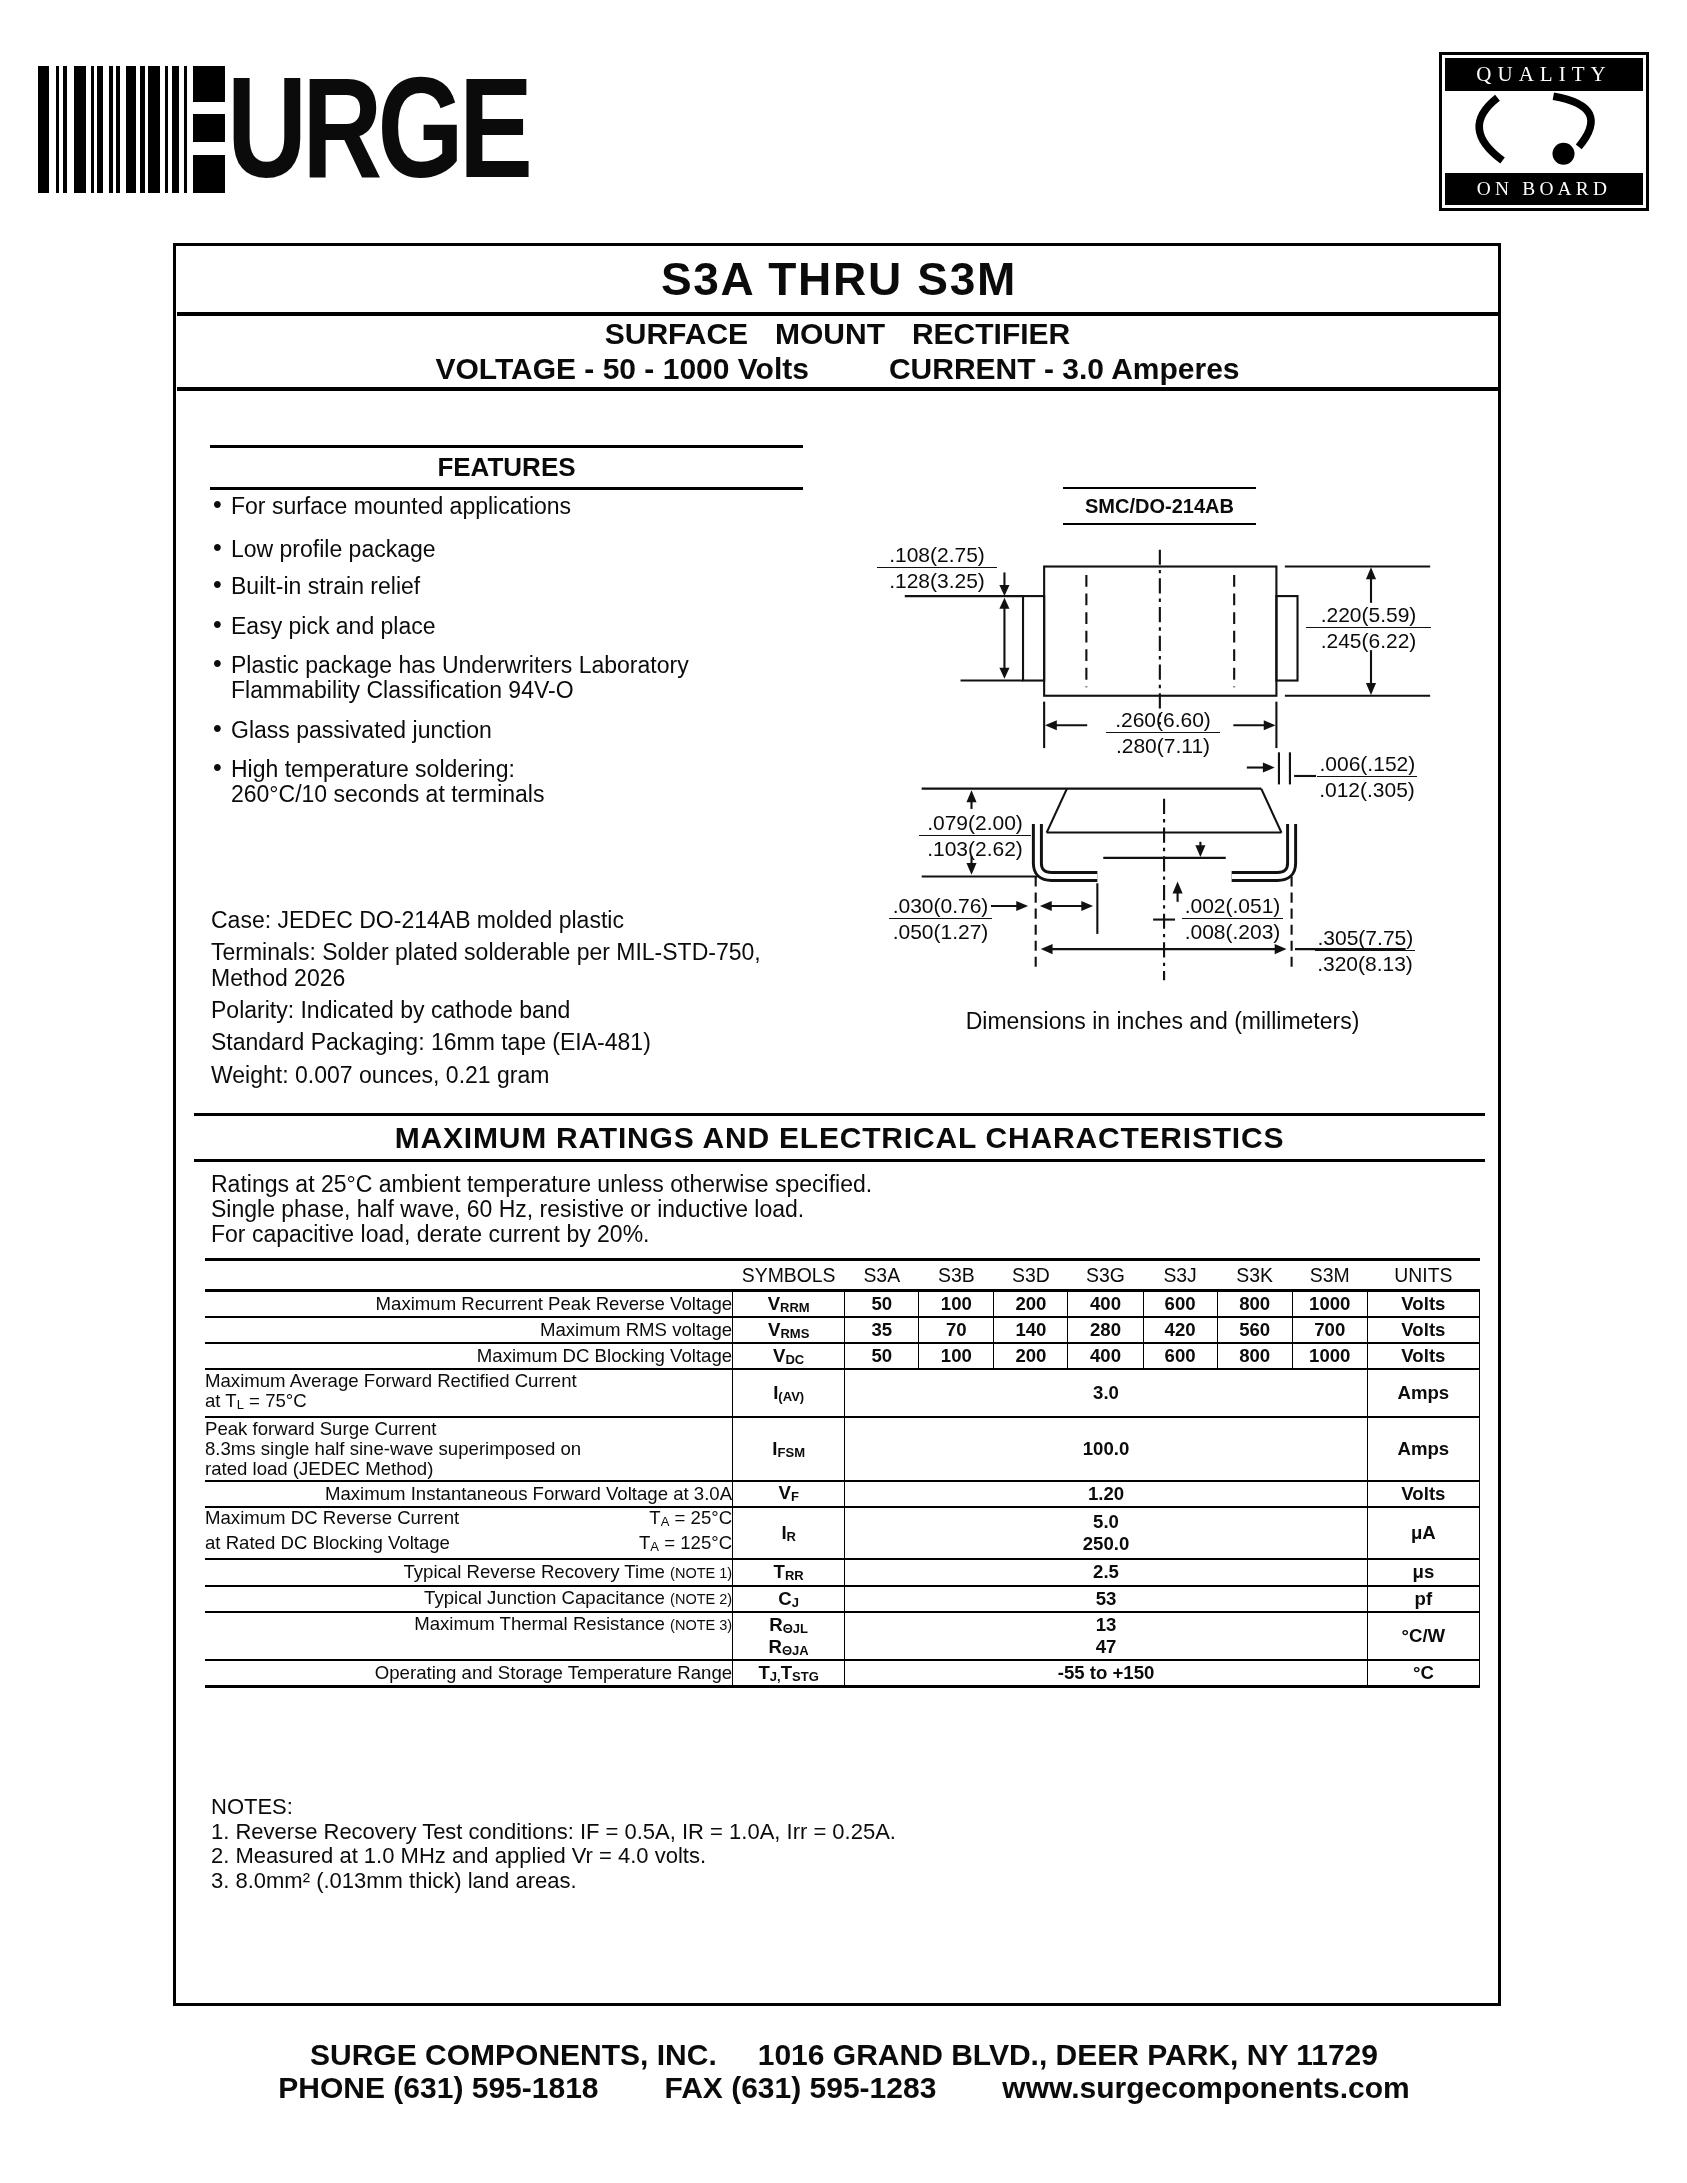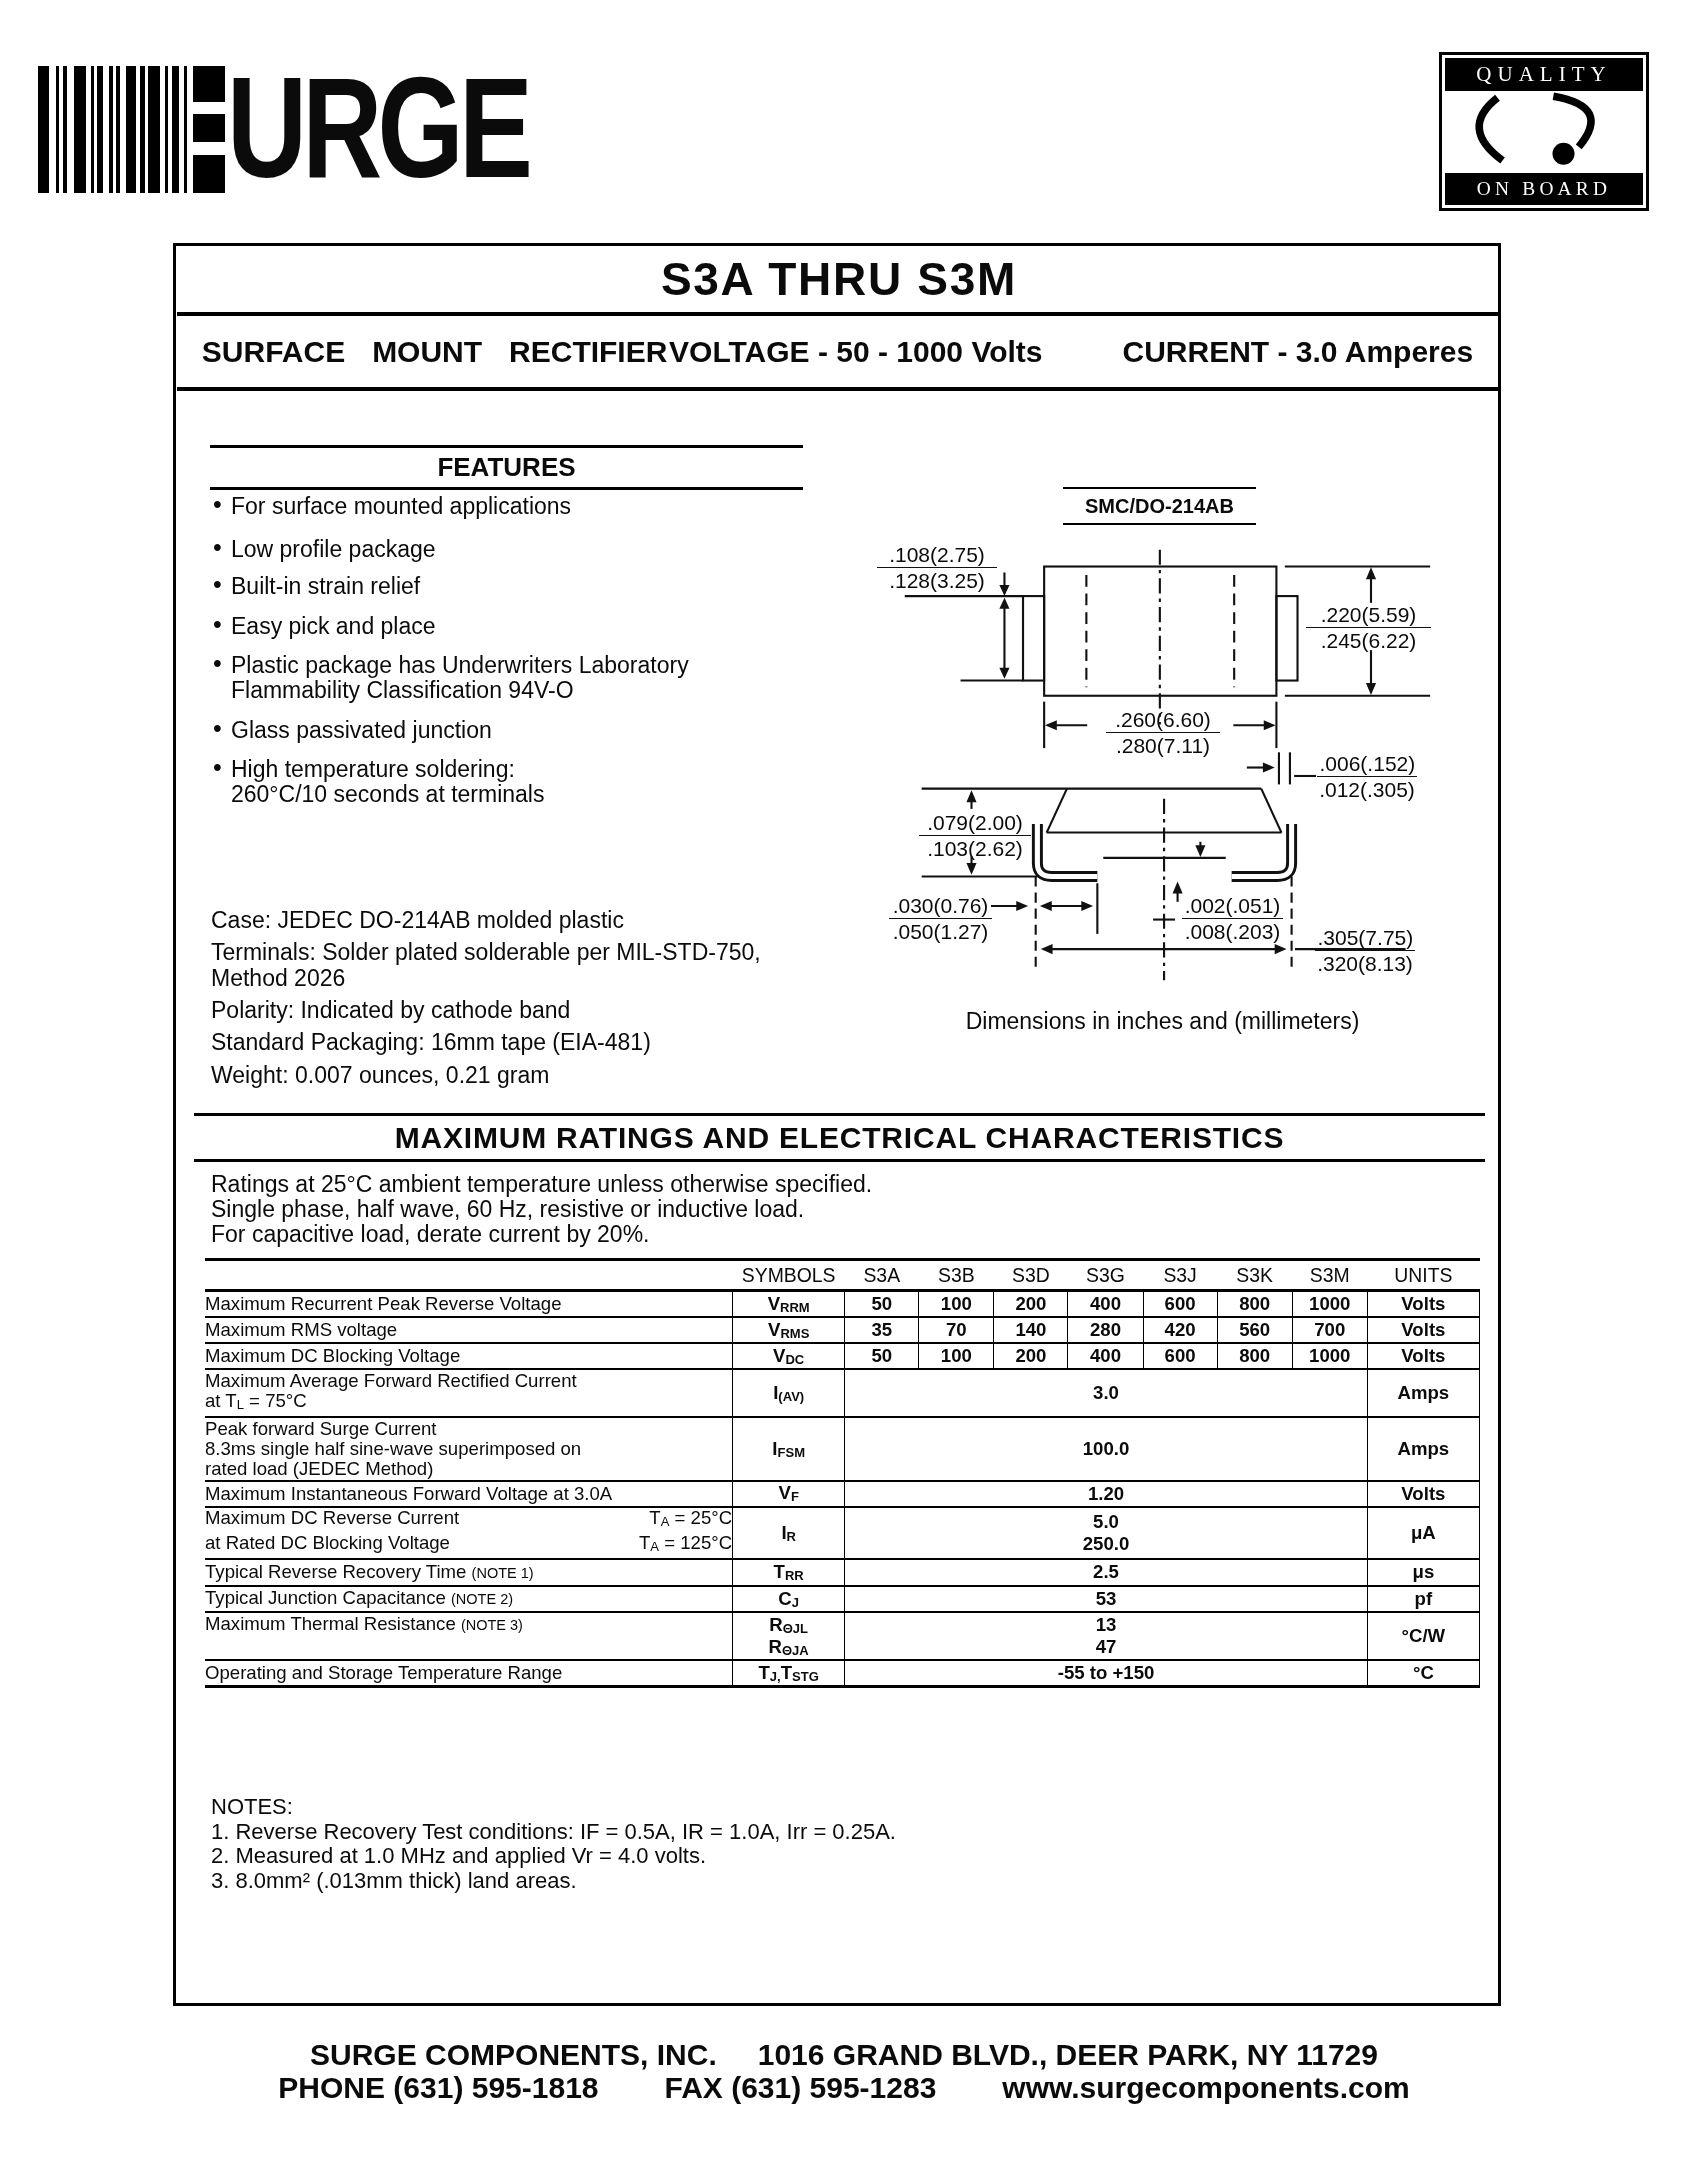--- a/index.html
+++ b/index.html
@@ -22,21 +22,21 @@
   .badge .band.top{font-size:21px;letter-spacing:6px;padding:3.4px 0 4.2px;}
   .badge .band.bot{font-size:19.4px;letter-spacing:4.2px;padding:4.2px 0 5px;}
   .badge .mid{flex:1;position:relative;}
 
   
   .frame{position:absolute;left:173px;top:243px;width:1328px;height:1763px;border:3.4px solid #000;box-sizing:border-box;}
   .titleband{position:absolute;left:177px;top:246px;width:1324px;height:66px;border-bottom:4.2px solid #000;
              display:flex;align-items:center;justify-content:center;}
   .title{font-size:46px;font-weight:700;letter-spacing:1.7px;}
   .subband{position:absolute;left:177px;top:316px;width:1321px;height:71px;border-bottom:4.2px solid #000;
-           display:flex;flex-direction:row;align-items:center;justify-content:center;gap:1.7px;}
+           display:flex;flex-direction:column;align-items:center;justify-content:center;gap:1.7px;}
   .sub1{font-size:30px;font-weight:700;word-spacing:18.6px;}
   .sub2{font-size:30px;font-weight:700;display:flex;gap:80px;}
 
   
   .sechdr{position:absolute;border-top:3.4px solid #000;border-bottom:3.4px solid #000;
           text-align:center;font-weight:700;}
   .sechdr.small{left:210px;width:593px;font-size:26px;padding:4.2px 0 3.4px;}
   .sechdr.big{left:194px;width:1291px;font-size:30px;padding:5px 0 4.2px;letter-spacing:0.8px;}
 
   
@@ -54,21 +54,21 @@
   .caption{position:absolute;left:926px;top:1008px;width:473px;text-align:center;font-size:23px;}
 
   
   .cond{position:absolute;left:211px;font-size:23px;}
 
   
   table.rat{position:absolute;left:205px;top:1258px;width:1275px;border-collapse:collapse;
             font-size:18.6px;table-layout:fixed;border-top:3.4px solid #000;border-bottom:3.4px solid #000;}
   table.rat th{font-weight:400;font-size:19.4px;border-bottom:3.4px solid #000;padding:1.7px 0;height:25px;}
   table.rat td{border-bottom:2.5px solid #000;padding:0.8px 0;vertical-align:middle;}
-  td.param{text-align:left;padding-left:8.5px;line-height:20px;}
+  td.param{text-align:right;padding-left:8.5px;line-height:20px;}
   td.sym,td.val,td.unit{text-align:center;font-weight:bold;}
   td.sym{border-left:1.7px solid #000;border-right:1.7px solid #000;}
   td.unit{border-left:1.7px solid #000;border-right:1.7px solid #000;}
   td.pv{border-right:1.7px solid #000;text-align:center;font-weight:700;}
   td.val{font-weight:700;}
   .sub{font-size:.7em;vertical-align:-0.18em;}
   .notetag{font-size:.78em;}
   .pline{display:flex;}
   .pcond{margin-left:auto;}
 

